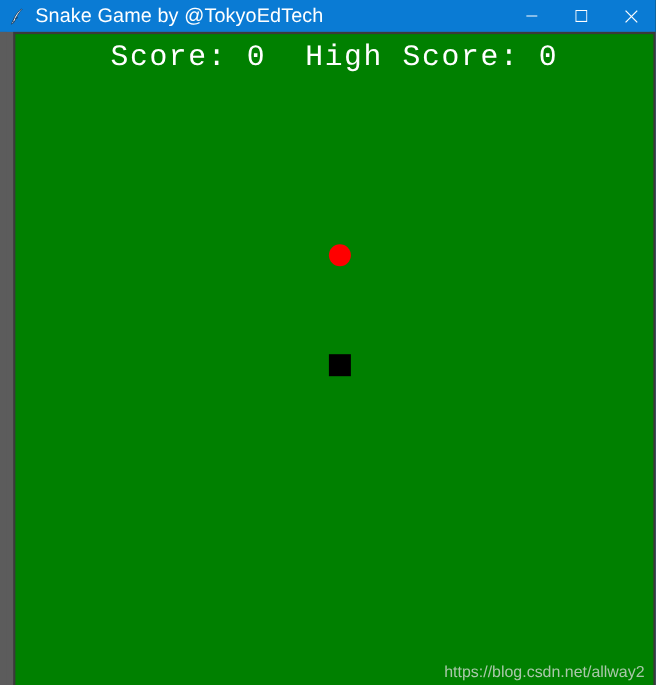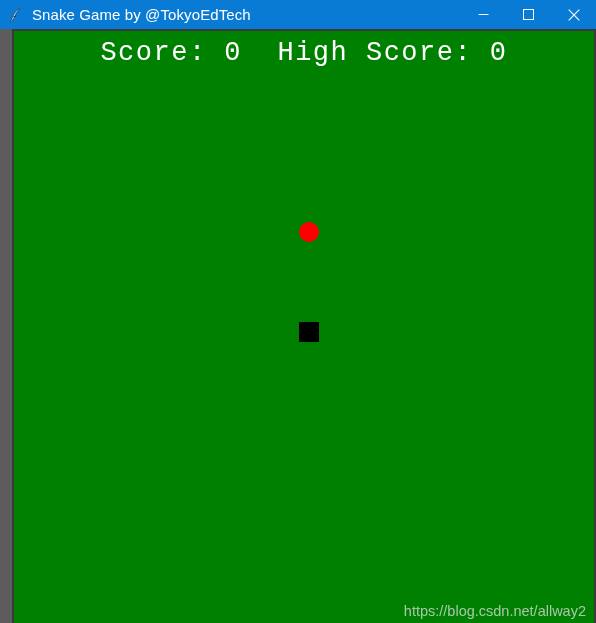--- a/index.html
+++ b/index.html
@@ -38,21 +38,21 @@
     width: 16px;
     height: 16px;
     margin-left: 8px;
     margin-right: 8px;
     flex: 0 0 auto;
     display: block;
   }
   #title-text {
     color: #ffffff;
     font-family: "Liberation Sans", sans-serif;
-    font-size: 15px;
+    font-size: 18px;
     letter-spacing: 0.1px;
     white-space: nowrap;
     flex: 1 1 auto;
     line-height: 29px;
   }
   .winbtn {
     width: 45px;
     height: 29px;
     flex: 0 0 auto;
     display: flex;

